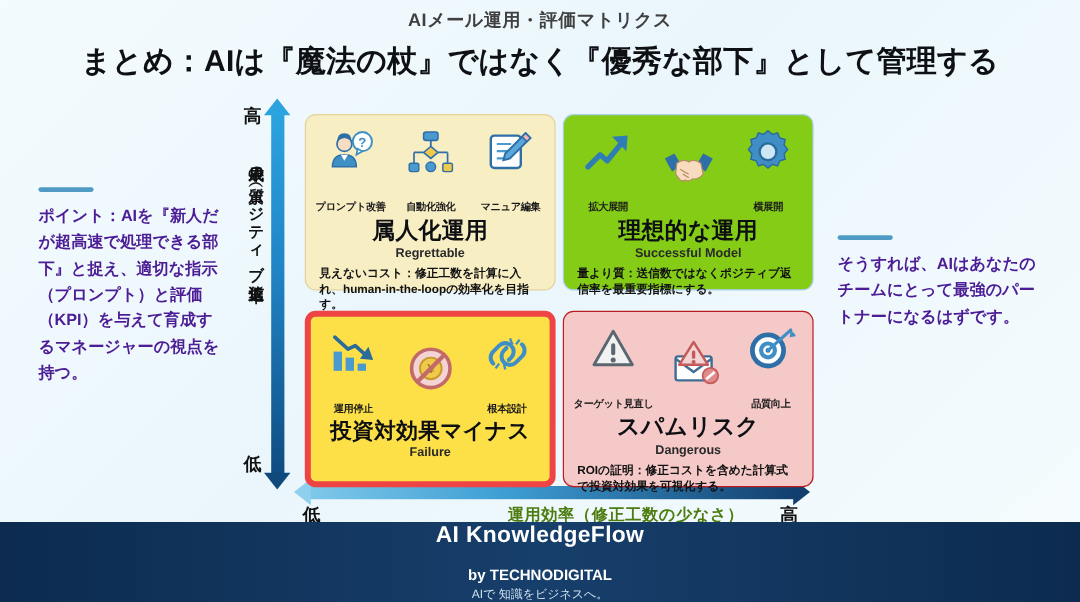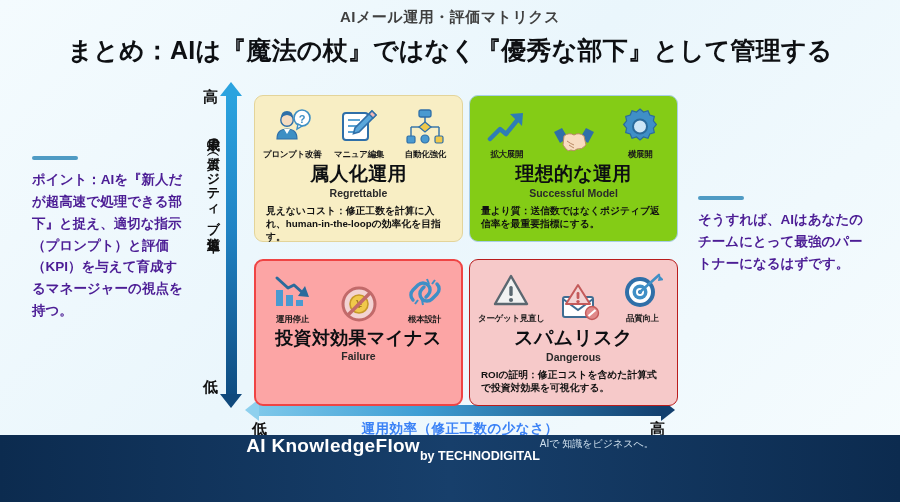--- a/index.html
+++ b/index.html
@@ -59,54 +59,54 @@
   #x-arrow::before, #x-arrow::after {
     content: ""; position: absolute; top: -6px; border-top: 11.5px solid transparent;
     border-bottom: 11.5px solid transparent;
   }
   #x-arrow::before { left: -13px;  border-right: 14px solid #8ed0ee; }
   #x-arrow::after  { right: -13px; border-left: 14px solid #123f6e; }
 
   #x-low  { position: absolute; left: 252px; top: 420px; font-size: 15px; font-weight: bold; color:#111; }
   #x-high { position: absolute; left: 650px; top: 420px; font-size: 15px; font-weight: bold; color:#111; }
   #x-label {
-    position: absolute; left: 300px; top: 420px; width: 320px; text-align: center;
-    font-size: 13.5px; font-weight: bold; color: #3b82f6; letter-spacing: .5px;
+    position: absolute; left: 300px; top: 420px; width: 320px; text-align: right;
+    font-size: 13.5px; font-weight: bold; color: #4d7c0f; letter-spacing: .5px;
   }
 
   
   .quad {
     position: absolute; width: 209px; height: 147px;
     border-radius: 9px; padding: 9px 8px 6px;
     display: flex; flex-direction: column; align-items: center;
   }
   #quad-tl { left: 254px; top: 95px;  background: #f8eec4; border: 1px solid #e3d49a; }
   #quad-tr { left: 469px; top: 95px;  background: #84cc16; border: 1px solid #a9cfe7; }
-  #quad-bl { left: 254px; top: 259px; background: #fca5a5; border: 2px solid #ef4444; }
+  #quad-bl { left: 254px; top: 259px; background: #fde047; border: 5px solid #ef4444; }
   #quad-br { left: 469px; top: 259px; background: #f6c9c9; border: 1px solid #b91c1c; }
 
   .icon-row { display: flex; justify-content: center; align-items: flex-end; gap: 9px; width: 100%; }
   .icon-cell { display: flex; flex-direction: column; align-items: center; width: 64px; }
   .icon-art { height: 44px; display: flex; align-items: center; justify-content: center; }
-  .icon-cap { font-size: 8.5px; font-weight: bold; color: #1a1a1a; margin-top: 0; white-space: nowrap; letter-spacing: -.3px; }
+  .icon-cap { font-size: 8.5px; font-weight: bold; color: #1a1a1a; margin-top: 18px; white-space: nowrap; letter-spacing: -.3px; }
   .icon-cell.wide { width: 76px; }
 
   .quad-title { font-size: 19px; font-weight: bold; color: #0d0f12; margin-top: 0; letter-spacing: .3px; }
   #quad-bl .quad-title { font-size: 18px; }
   .quad-sub { font-size: 10.5px; font-weight: bold; color: #2a2a2a; margin-top: 0px; }
   .quad-desc {
     font-size: 9.8px; font-weight: bold; color: #111; line-height: 1.35;
     margin-top: 5px; text-align: left; width: 100%; padding: 0 3px;
   }
 
   
   #footer {
     position: absolute; left: 0; bottom: 0; width: 900px; height: 67px;
     background: linear-gradient(90deg, #0c2b4f 0%, #173f6b 50%, #0c2b4f 100%);
-    display: flex; flex-direction: row; justify-content: center;
+    display: flex; flex-direction: column; align-items: center; justify-content: center;
     color: #fff;
   }
   #brand { font-size: 19px; font-weight: bold; letter-spacing: .3px; }
   #brand-by { font-size: 12.5px; font-weight: bold; margin-top: 14px; }
   #brand-tag { font-size: 10px; color: #cfe0ee; margin-top: 2px; }
 </style>
 </head>
 <body>
 
 <div id="header">
@@ -143,54 +143,54 @@
           <circle cx="15" cy="13" r="6.2" fill="#f6dcc0" stroke="#2f6fa8" stroke-width="1.4"></circle>
           <path d="M9 11 q6 -6 12 0 q0 -7 -6 -7 q-6 0 -6 7z" fill="#2f6fa8"></path>
           <path d="M5 32 q0 -10 10 -10 q10 0 10 10z" fill="#3d8fc4" stroke="#2f6fa8" stroke-width="1.2"></path>
           <path d="M12 22 l3 5 l3 -5z" fill="#ffffff"></path>
           <circle cx="30" cy="11" r="8" fill="#ffffff" stroke="#3d8fc4" stroke-width="1.6"></circle>
           <path d="M26 17 l-1 5 l5 -3z" fill="#ffffff" stroke="#3d8fc4" stroke-width="1.4"></path>
           <text x="30" y="15.5" font-size="11" font-weight="bold" fill="#3d8fc4" text-anchor="middle" font-family="'Liberation Sans',sans-serif">?</text>
         </svg>
       </div>
       <div class="icon-cap">プロンプト改善</div>
-    </div>
-
-    <div class="icon-cell wide">
-      <div class="icon-art">
-        <svg width="40" height="40" viewBox="0 0 40 40">
-          <rect x="4" y="6" width="25" height="27" rx="3" fill="#ffffff" stroke="#2f6fa8" stroke-width="2"></rect>
-          <line x1="9" y1="13" x2="21" y2="13" stroke="#4a9ad0" stroke-width="1.8"></line>
-          <line x1="9" y1="19" x2="21" y2="19" stroke="#4a9ad0" stroke-width="1.8"></line>
-          <line x1="9" y1="25" x2="16" y2="25" stroke="#4a9ad0" stroke-width="1.8"></line>
-          <path d="M33 4 l4 4 l-17 17 l-5.5 1.5 l1.5 -5.5z" fill="#5aa7db" stroke="#2f6fa8" stroke-width="1.6"></path>
-          <path d="M33 4 l4 4 l-3 3 l-4 -4z" fill="#f3b6b6" stroke="#2f6fa8" stroke-width="1.4"></path>
-        </svg>
-      </div>
-      <div class="icon-cap">マニュア編集</div>
     </div>
 
     <div class="icon-cell wide">
       <div class="icon-art">
         <svg width="40" height="40" viewBox="0 0 40 40">
           <rect x="14" y="3" width="12" height="7" rx="2" fill="#4a9ad0" stroke="#2f6fa8" stroke-width="1.3"></rect>
           <line x1="20" y1="10" x2="20" y2="15" stroke="#2f6fa8" stroke-width="1.5"></line>
           <path d="M20 15 l6 5 l-6 5 l-6 -5z" fill="#f0c94b" stroke="#2f6fa8" stroke-width="1.3"></path>
           <line x1="14" y1="20" x2="6" y2="20" stroke="#2f6fa8" stroke-width="1.4"></line>
           <line x1="6" y1="20" x2="6" y2="29" stroke="#2f6fa8" stroke-width="1.4"></line>
           <line x1="26" y1="20" x2="34" y2="20" stroke="#2f6fa8" stroke-width="1.4"></line>
           <line x1="34" y1="20" x2="34" y2="29" stroke="#2f6fa8" stroke-width="1.4"></line>
           <rect x="2" y="29" width="8" height="7" rx="1.5" fill="#4a9ad0" stroke="#2f6fa8" stroke-width="1.2"></rect>
           <circle cx="20" cy="32" r="4" fill="#4a9ad0" stroke="#2f6fa8" stroke-width="1.2"></circle>
           <rect x="30" y="29" width="8" height="7" rx="1.5" fill="#f0c94b" stroke="#2f6fa8" stroke-width="1.2"></rect>
         </svg>
       </div>
       <div class="icon-cap">自動化強化</div>
     </div>
 
+    <div class="icon-cell wide">
+      <div class="icon-art">
+        <svg width="40" height="40" viewBox="0 0 40 40">
+          <rect x="4" y="6" width="25" height="27" rx="3" fill="#ffffff" stroke="#2f6fa8" stroke-width="2"></rect>
+          <line x1="9" y1="13" x2="21" y2="13" stroke="#4a9ad0" stroke-width="1.8"></line>
+          <line x1="9" y1="19" x2="21" y2="19" stroke="#4a9ad0" stroke-width="1.8"></line>
+          <line x1="9" y1="25" x2="16" y2="25" stroke="#4a9ad0" stroke-width="1.8"></line>
+          <path d="M33 4 l4 4 l-17 17 l-5.5 1.5 l1.5 -5.5z" fill="#5aa7db" stroke="#2f6fa8" stroke-width="1.6"></path>
+          <path d="M33 4 l4 4 l-3 3 l-4 -4z" fill="#f3b6b6" stroke="#2f6fa8" stroke-width="1.4"></path>
+        </svg>
+      </div>
+      <div class="icon-cap">マニュア編集</div>
+    </div>
+
   </div>
   <div class="quad-title">属人化運用</div>
   <div class="quad-sub">Regrettable</div>
   <div class="quad-desc">見えないコスト：修正工数を計算に入れ、human-in-the-loopの効率化を目指す。</div>
 </div>
 
 <div id="quad-tr" class="quad">
   <div class="icon-row">
 
     <div class="icon-cell">

